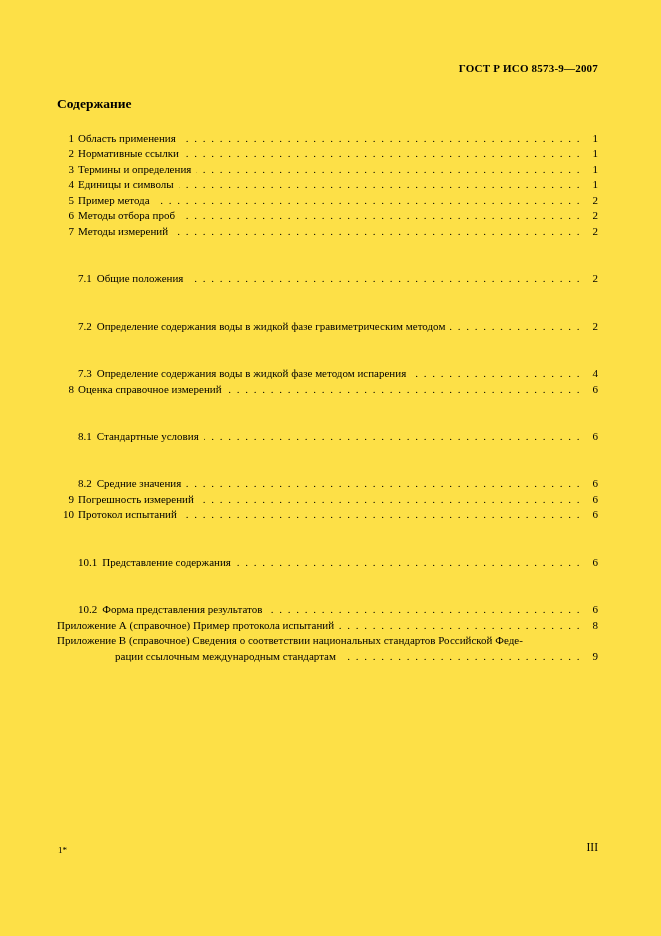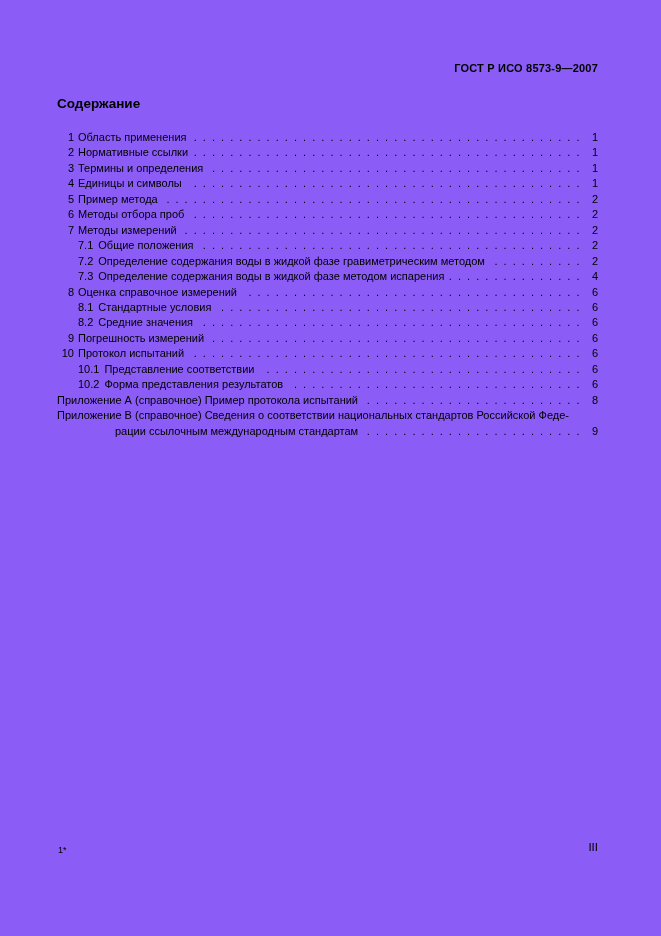--- a/index.html
+++ b/index.html
@@ -7,21 +7,22 @@
   body {
     width: 661px; height: 936px;
     position: relative;
     font-family: "Liberation Sans", sans-serif;
     color: #000;
     overflow: hidden;
   }
   .page {
     position: absolute; inset: 0;
     padding: 62px 63px 0 57px;
-    background: #8b5cf6;
+    background: #fde047;
+    font-family: Liberation Serif, serif;
   }
   .doc-code {
     font-size: 11px;
     font-weight: bold;
     text-align: right;
     letter-spacing: 0.2px;
   }
   .toc-title {
     font-size: 13.5px;
     font-weight: bold;
@@ -37,21 +38,21 @@
     align-items: baseline;
     line-height: 15.45px;
     white-space: nowrap;
   }
   .toc-entry .num {
     flex: none;
     width: 17px;
     text-align: right;
     margin-right: 4px;
   }
-  .toc-entry.sub { padding-left: 21px; }
+  .toc-entry.sub { padding-left: 21px; margin-top: 32px; }
   .toc-entry .subnum { flex: none; margin-right: 5px; }
   .toc-entry.appendix { padding-left: 0; }
   .toc-entry.continuation { padding-left: 58px; }
   .toc-entry .lbl { flex: none; }
   .toc-entry .dots {
     flex: 1;
     overflow: hidden;
     white-space: nowrap;
     direction: rtl;
     margin: 0 5px;
@@ -169,21 +170,21 @@
         <span class="pg">6</span>
       </div>
       <div class="toc-entry main">
         <span class="num">10</span>
         <span class="lbl">Протокол испытаний</span>
         <span class="dots"></span>
         <span class="pg">6</span>
       </div>
       <div class="toc-entry sub">
         <span class="subnum">10.1</span>
-        <span class="lbl">Представление соответствии</span>
+        <span class="lbl">Представление содержания</span>
         <span class="dots"></span>
         <span class="pg">6</span>
       </div>
       <div class="toc-entry sub">
         <span class="subnum">10.2</span>
         <span class="lbl">Форма представления результатов</span>
         <span class="dots"></span>
         <span class="pg">6</span>
       </div>
       <div class="toc-entry appendix">

